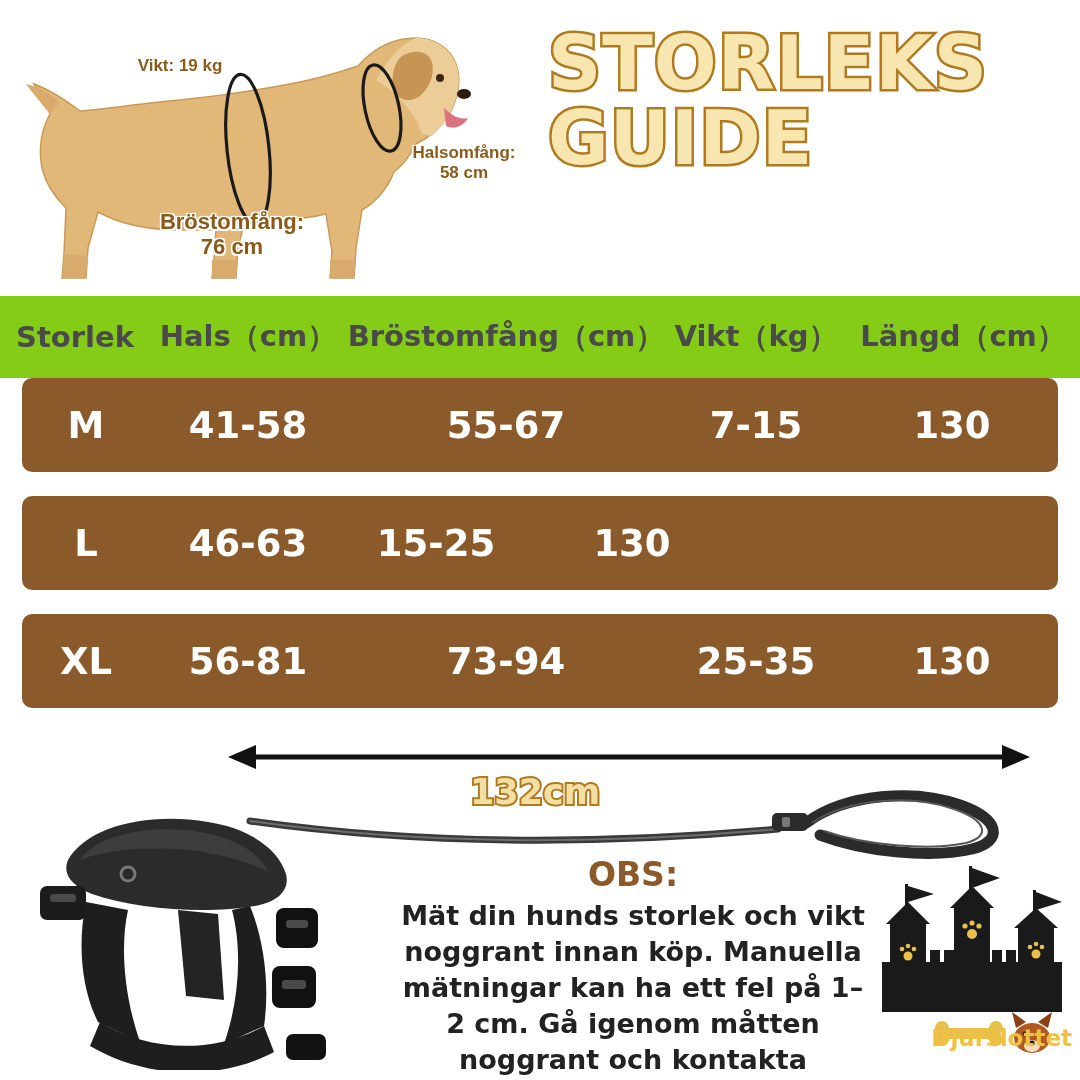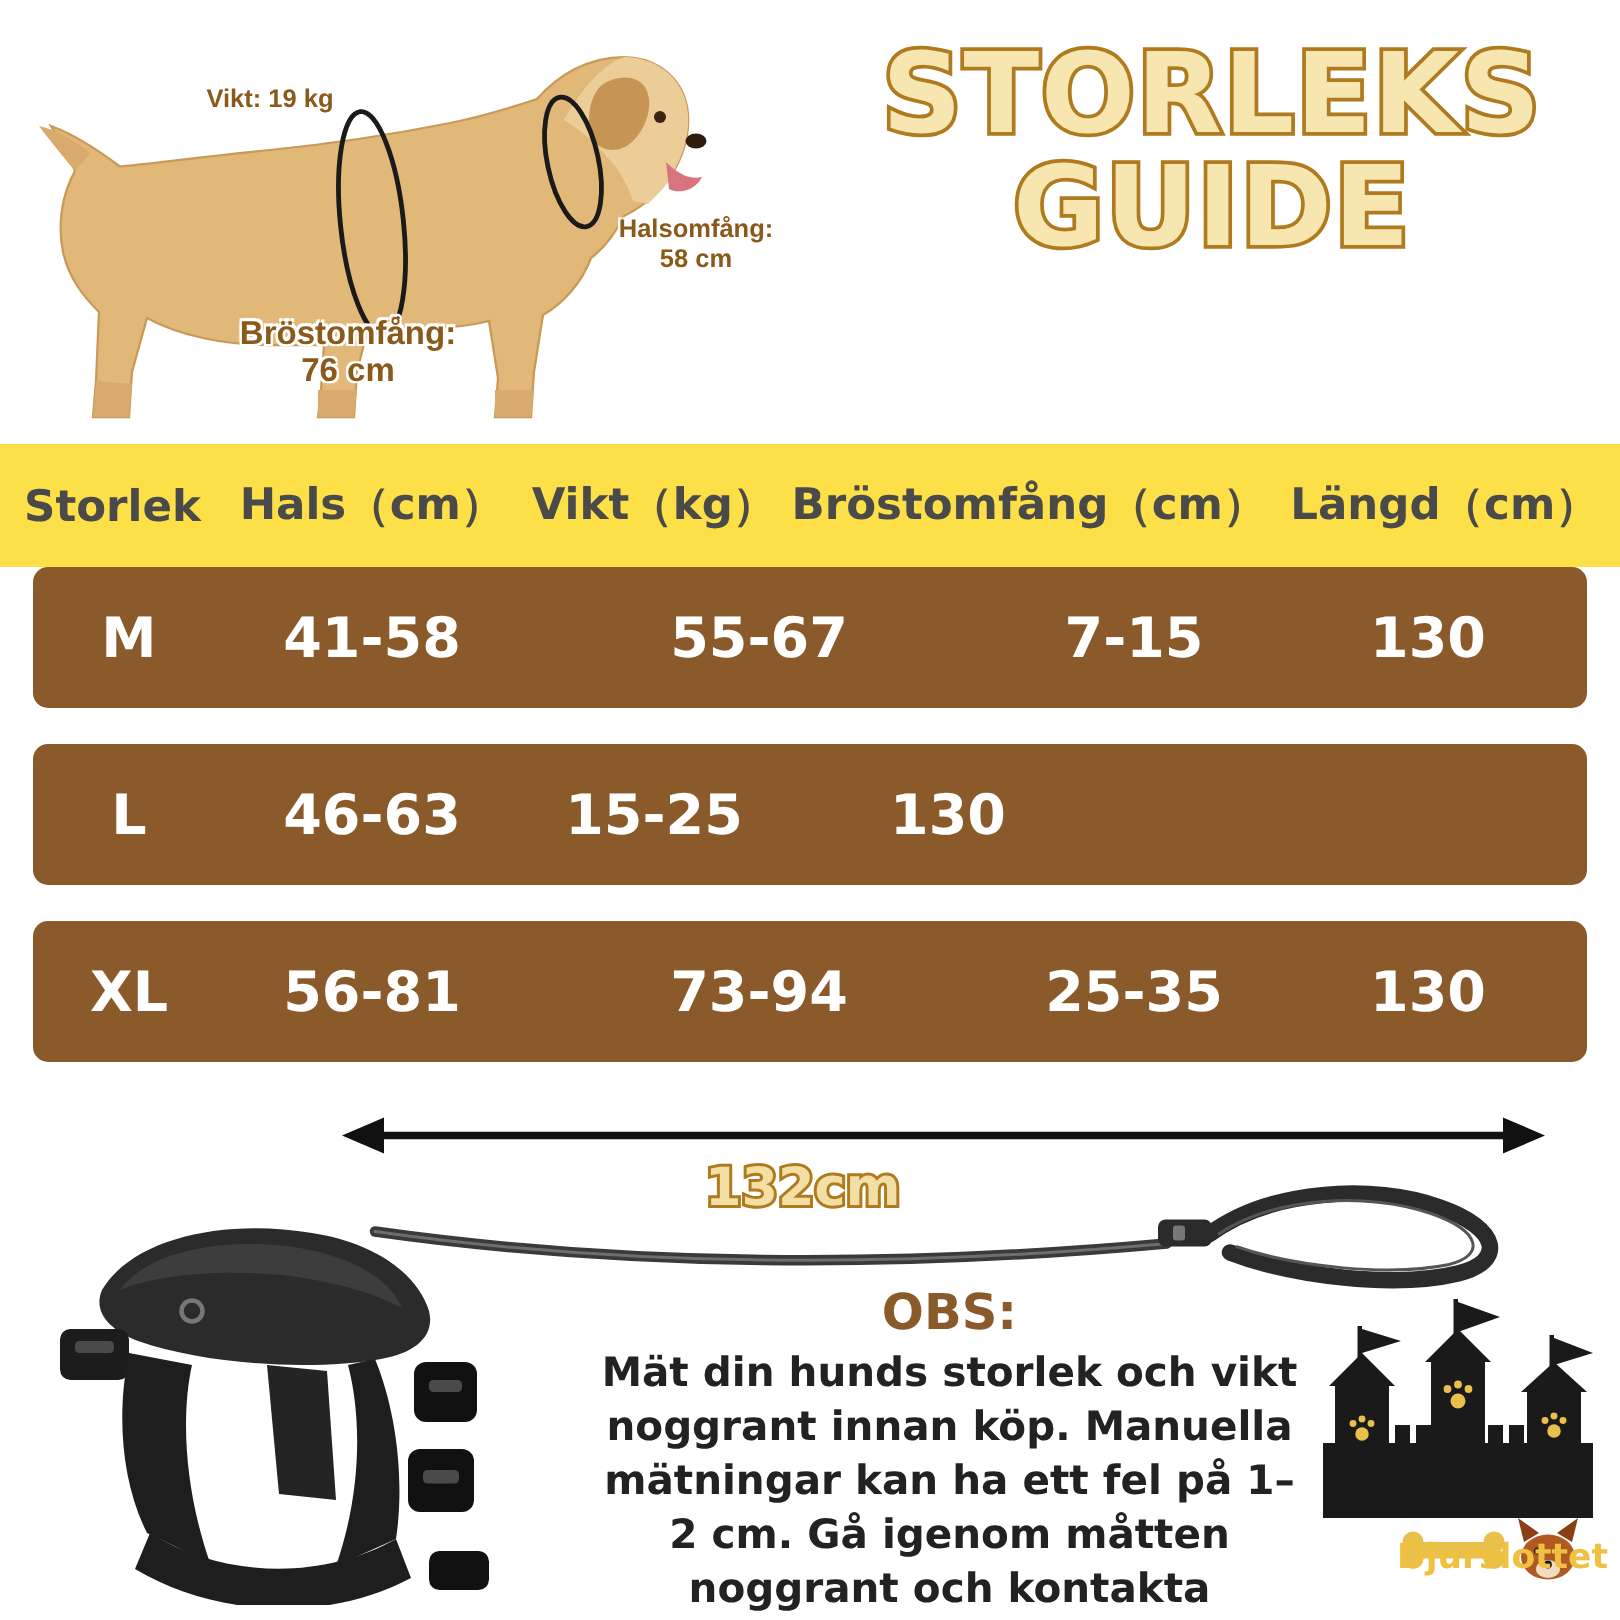--- a/index.html
+++ b/index.html
@@ -62,41 +62,41 @@
   .lbl-chest {
     left: 130px; top: 193px; width: 164px; font-size: 22px;
   }
 
   
   .title-block {
     position: absolute;
     left: 548px;
     top: 26px;
     width: 520px;
-    text-align: center;
+    text-align: left;
     color: #f7e6b0;
     font-family: "DejaVu Sans", sans-serif;
     font-weight: bold;
     font-size: 74px;
     line-height: 1.02;
     letter-spacing: 1px;
     -webkit-text-stroke: 5px #b07a1e;
     paint-order: stroke fill;
     text-shadow: 0 0 0 #b07a1e;
   }
   .title-block .line { display: block; }
 
   
   .header-row {
     position: absolute;
     left: 0;
     top: 296px;
     width: 1080px;
     height: 82px;
-    background: #fde047;
+    background: #84cc16;
     display: flex;
     align-items: center;
   }
   .header-cell {
     color: #4a4a4a;
     font-weight: bold;
     font-size: 29px;
     text-align: center;
     font-family: "DejaVu Sans", sans-serif;
     white-space: nowrap;
@@ -267,22 +267,22 @@
 
     <div class="title-block">
       <span class="line">STORLEKS</span>
       <span class="line">GUIDE</span>
     </div>
   </div>
 
   <div class="header-row">
     <div class="header-cell h-c0">Storlek</div>
     <div class="header-cell h-c1">Hals（cm）</div>
+    <div class="header-cell h-c2">Bröstomfång（cm）</div>
     <div class="header-cell h-c3">Vikt（kg）</div>
-    <div class="header-cell h-c2">Bröstomfång（cm）</div>
     <div class="header-cell h-c4">Längd（cm）</div>
   </div>
 
   <div class="rows">
 
     <div class="row">
       <div class="cell c0">M</div>
       <div class="cell c1">41-58</div>
       <div class="cell c2">55-67</div>
       <div class="cell c3">7-15</div>

